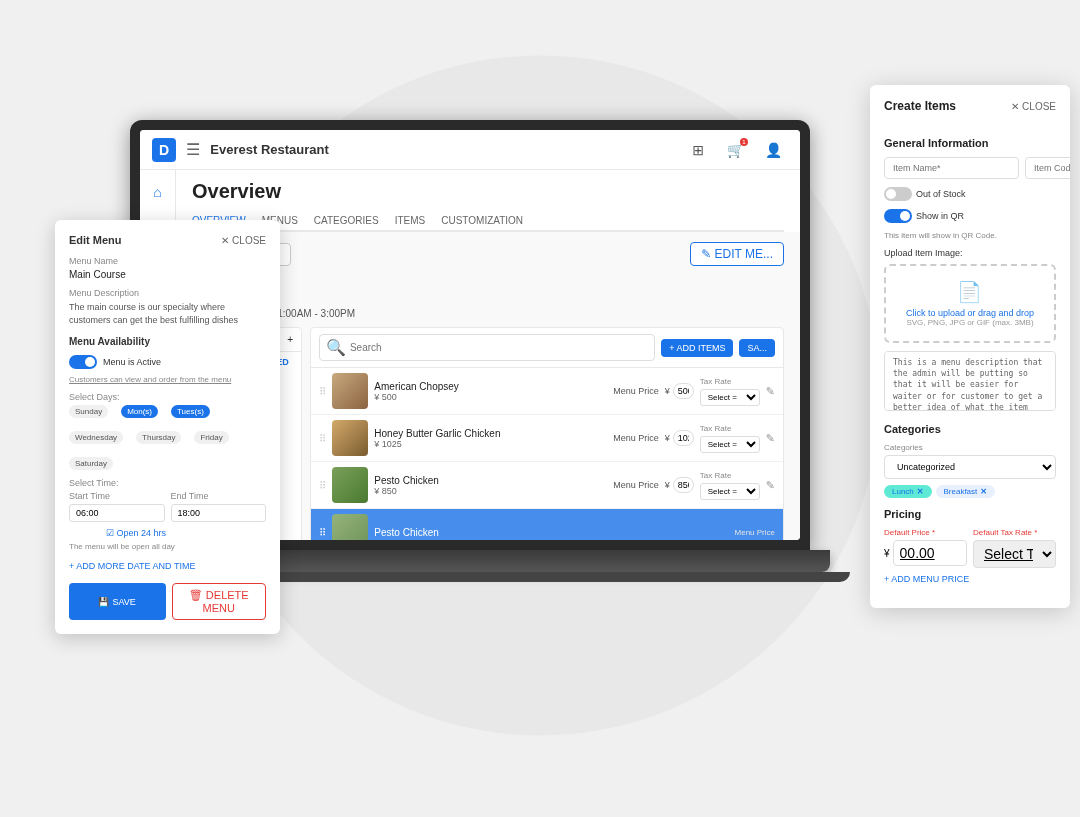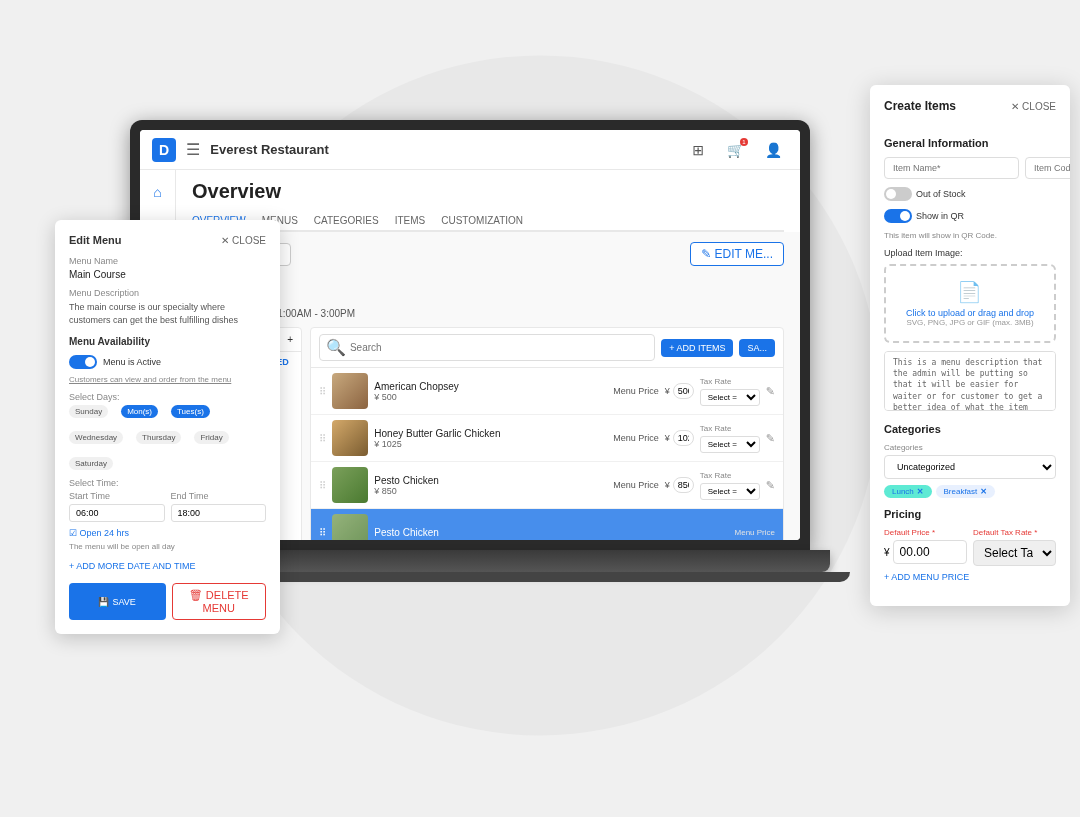--- a/index.html
+++ b/index.html
@@ -582,20 +582,21 @@
       border: 1px solid #ddd;
       border-radius: 3px;
       padding: 3px 6px;
       font-size: 9px;
     }
 
     .open-all-day {
       font-size: 9px;
       color: #1a73e8;
       margin-bottom: 4px;
+      margin-left: 37px;
     }
 
     .menu-note {
       font-size: 8px;
       color: #888;
       margin-bottom: 10px;
     }
 
     .add-more-link {
       font-size: 9px;
@@ -792,21 +793,22 @@
       font-size: 8px;
       color: #e53935;
       margin-bottom: 3px;
     }
 
     .pricing-input {
       width: 100%;
       border: 1px solid #ddd;
       border-radius: 4px;
       padding: 4px 6px;
-      font-size: 12px;
+      font-size: 14px;
+      text-decoration: underline;
     }
 
     .add-menu-price {
       font-size: 9px;
       color: #1a73e8;
       cursor: pointer;
     }
   </style>
 </head>
 <body>

